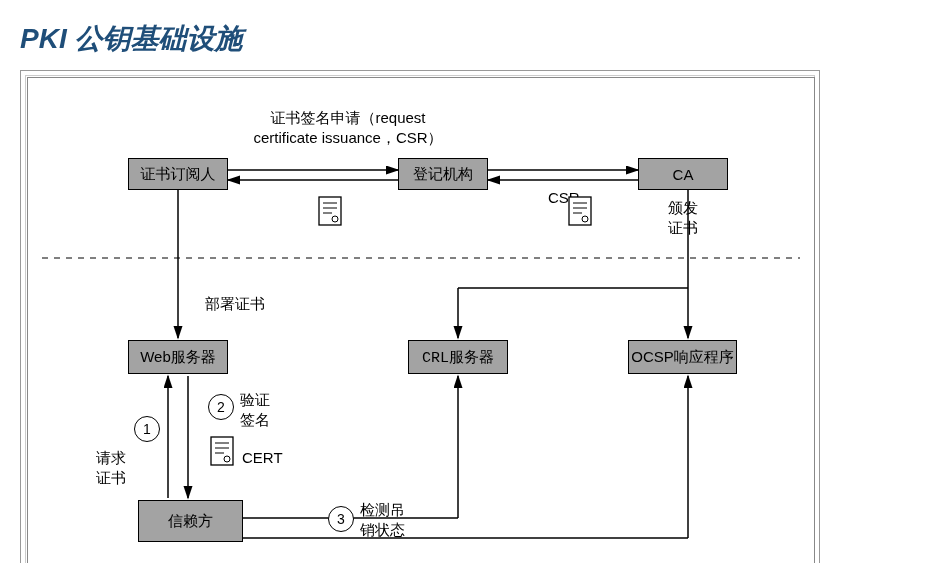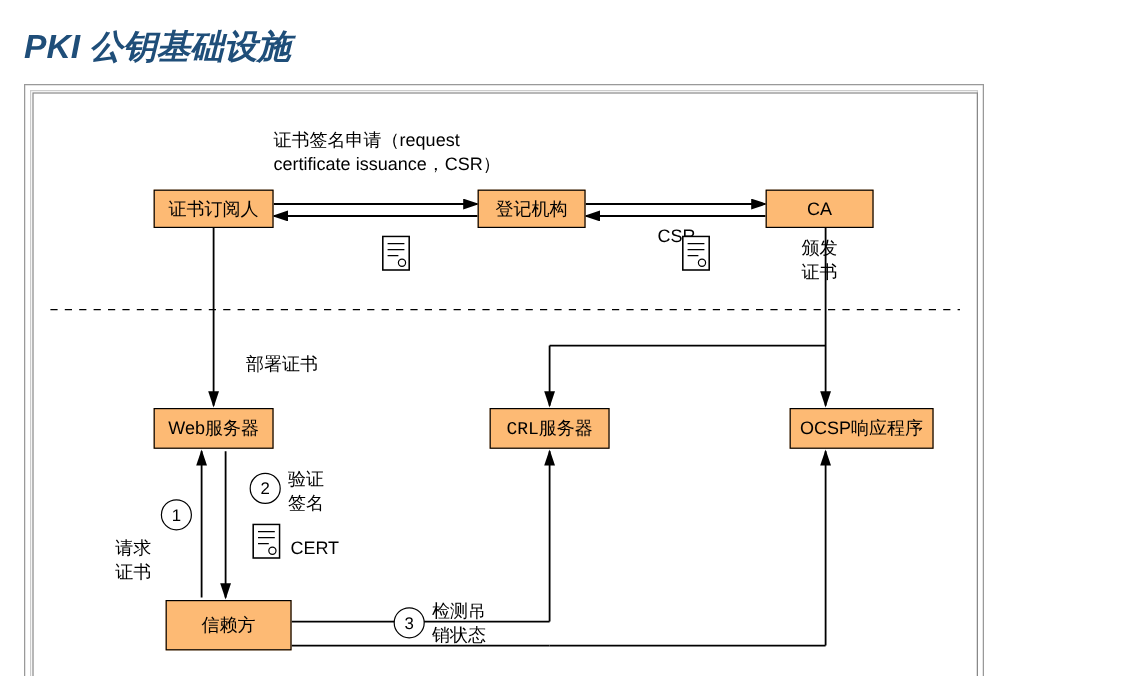--- a/index.html
+++ b/index.html
@@ -28,31 +28,32 @@
     position: relative;
     width: 100%;
     height: 100%;
     border: 1px solid #888;
     font-size: 15px;
     color: #000;
   }
   .node {
     position: absolute;
     border: 1.5px solid #000;
-    background: #fdba74;
+    background: #a3a3a3;
     text-align: center;
     display: flex;
     align-items: center;
     justify-content: center;
     padding: 4px 8px;
     box-sizing: border-box;
     white-space: nowrap;
   }
   .label {
     position: absolute;
+    text-align: center;
     line-height: 1.3;
     white-space: nowrap;
   }
   .circ {
     position: absolute;
     width: 24px;
     height: 24px;
     border: 1.5px solid #000;
     border-radius: 50%;
     display: flex;
@@ -113,21 +114,21 @@
       <line x1="215" y1="460" x2="430" y2="460" stroke="#000" stroke-width="1.5"></line>
       <line x1="660" y1="460" x2="660" y2="298" stroke="#000" stroke-width="1.5" marker-end="url(#arr)"></line>
     </svg>
 
     <div class="node" style="left:100px; top:80px; width:100px; height:32px;">证书订阅人</div>
     <div class="node" style="left:370px; top:80px; width:90px; height:32px;">登记机构</div>
     <div class="node" style="left:610px; top:80px; width:90px; height:32px;">CA</div>
 
     <div class="node" style="left:100px; top:262px; width:100px; height:34px;">Web服务器</div>
     <div class="node" style="left:380px; top:262px; width:100px; height:34px;font-family:Liberation Mono, monospace;">CRL服务器</div>
-    <div class="node" style="left:600px; top:262px; width:120px; height:34px;margin-left:30px;">OCSP响应程序</div>
+    <div class="node" style="left:600px; top:262px; width:109px; height:34px;">OCSP响应程序</div>
 
     <div class="node" style="left:110px; top:422px; width:105px; height:42px;">信赖方</div>
 
     <div class="label" style="left:200px; top:30px; width:240px;">
       <span>证书签名申请（request</span><br>
       <span>certificate issuance，CSR）</span>
     </div>
     <div class="label" style="left:520px; top:62px;margin-top:48px;">CSR</div>
     <div class="label" style="left:640px; top:120px;">
       <span>颁发</span><br>

